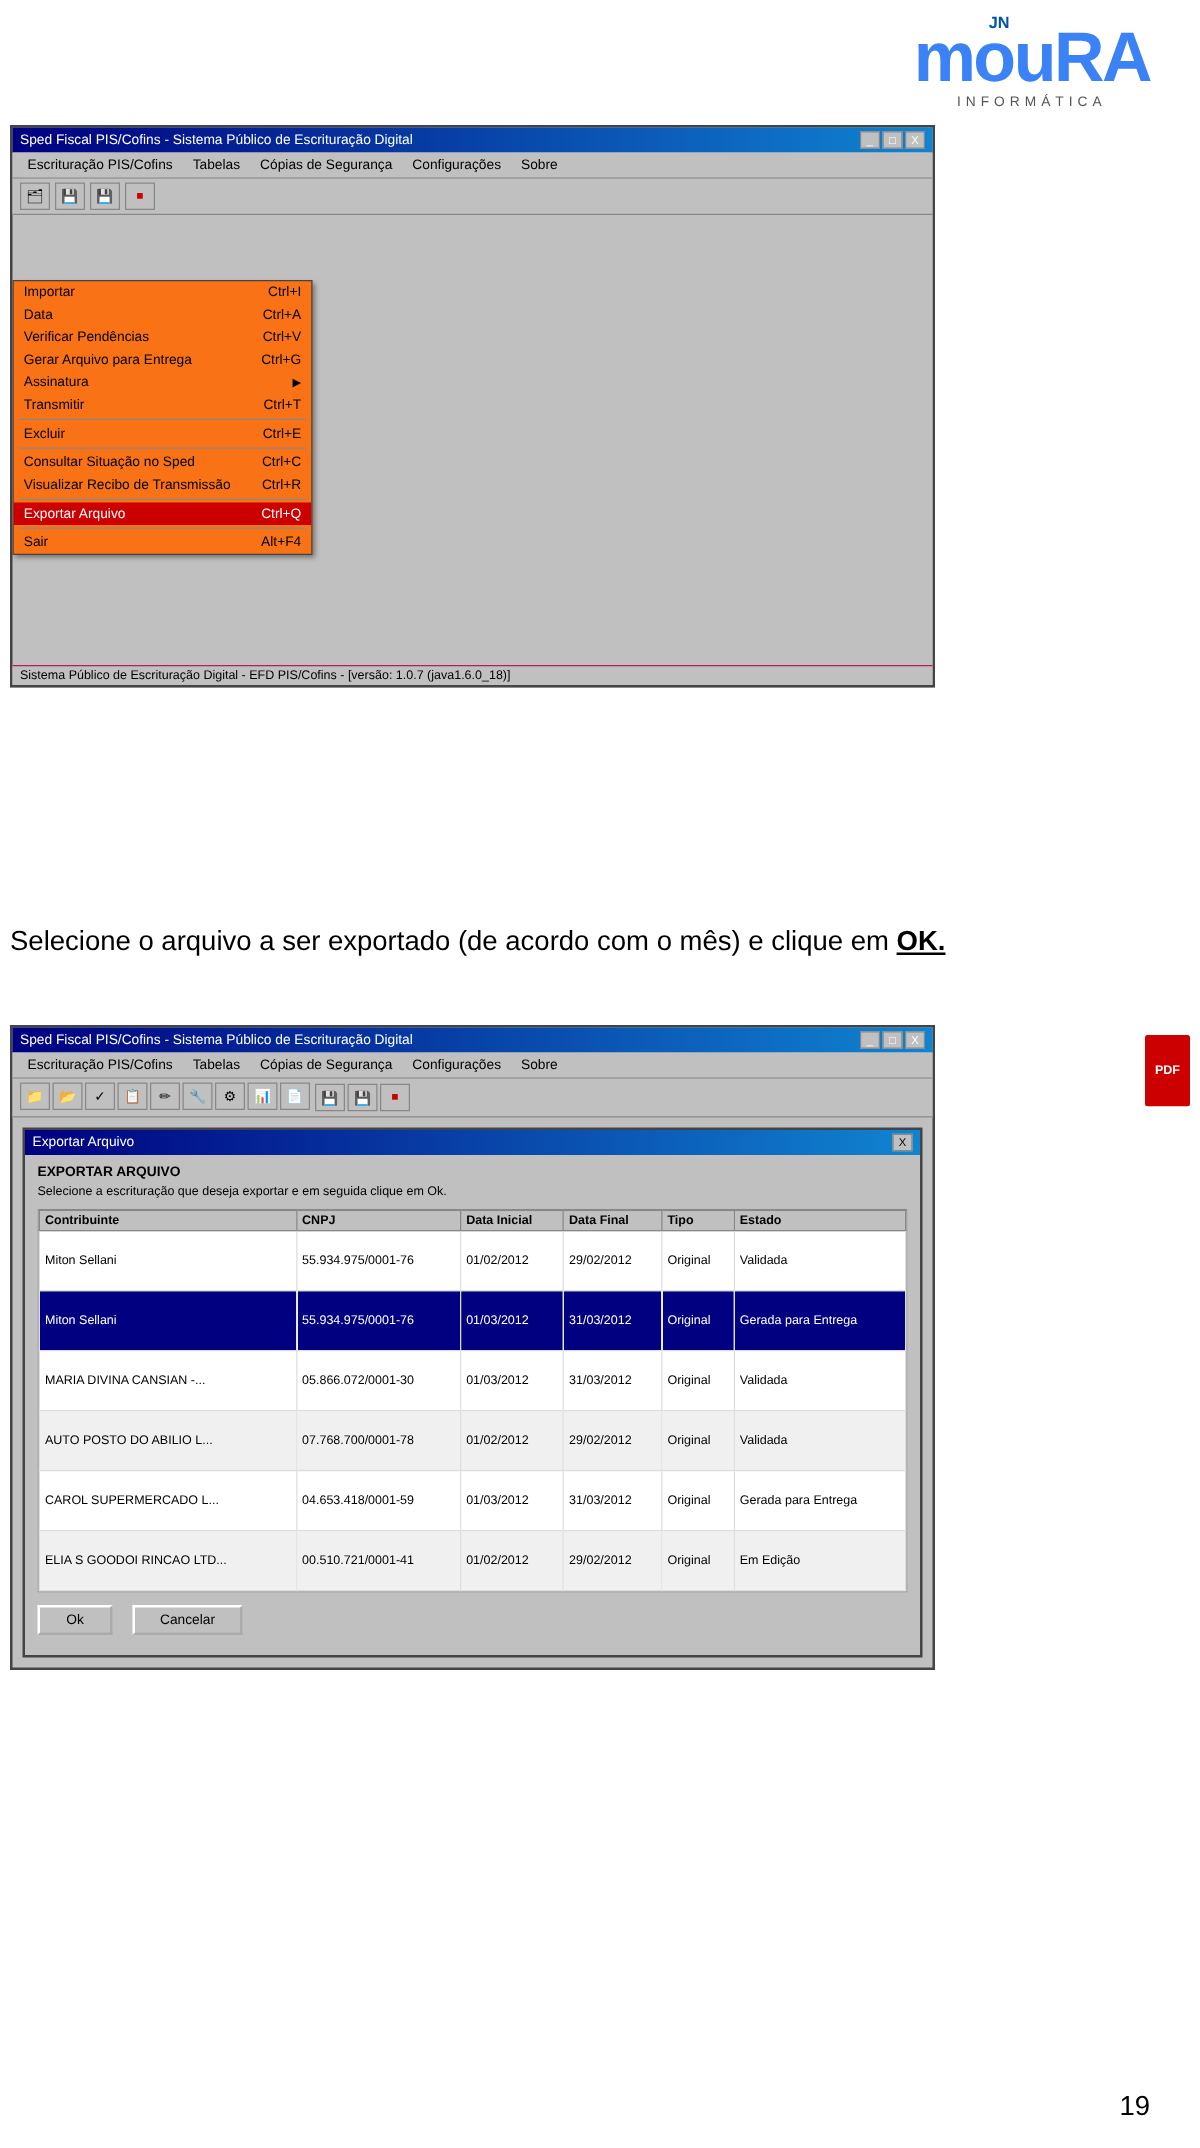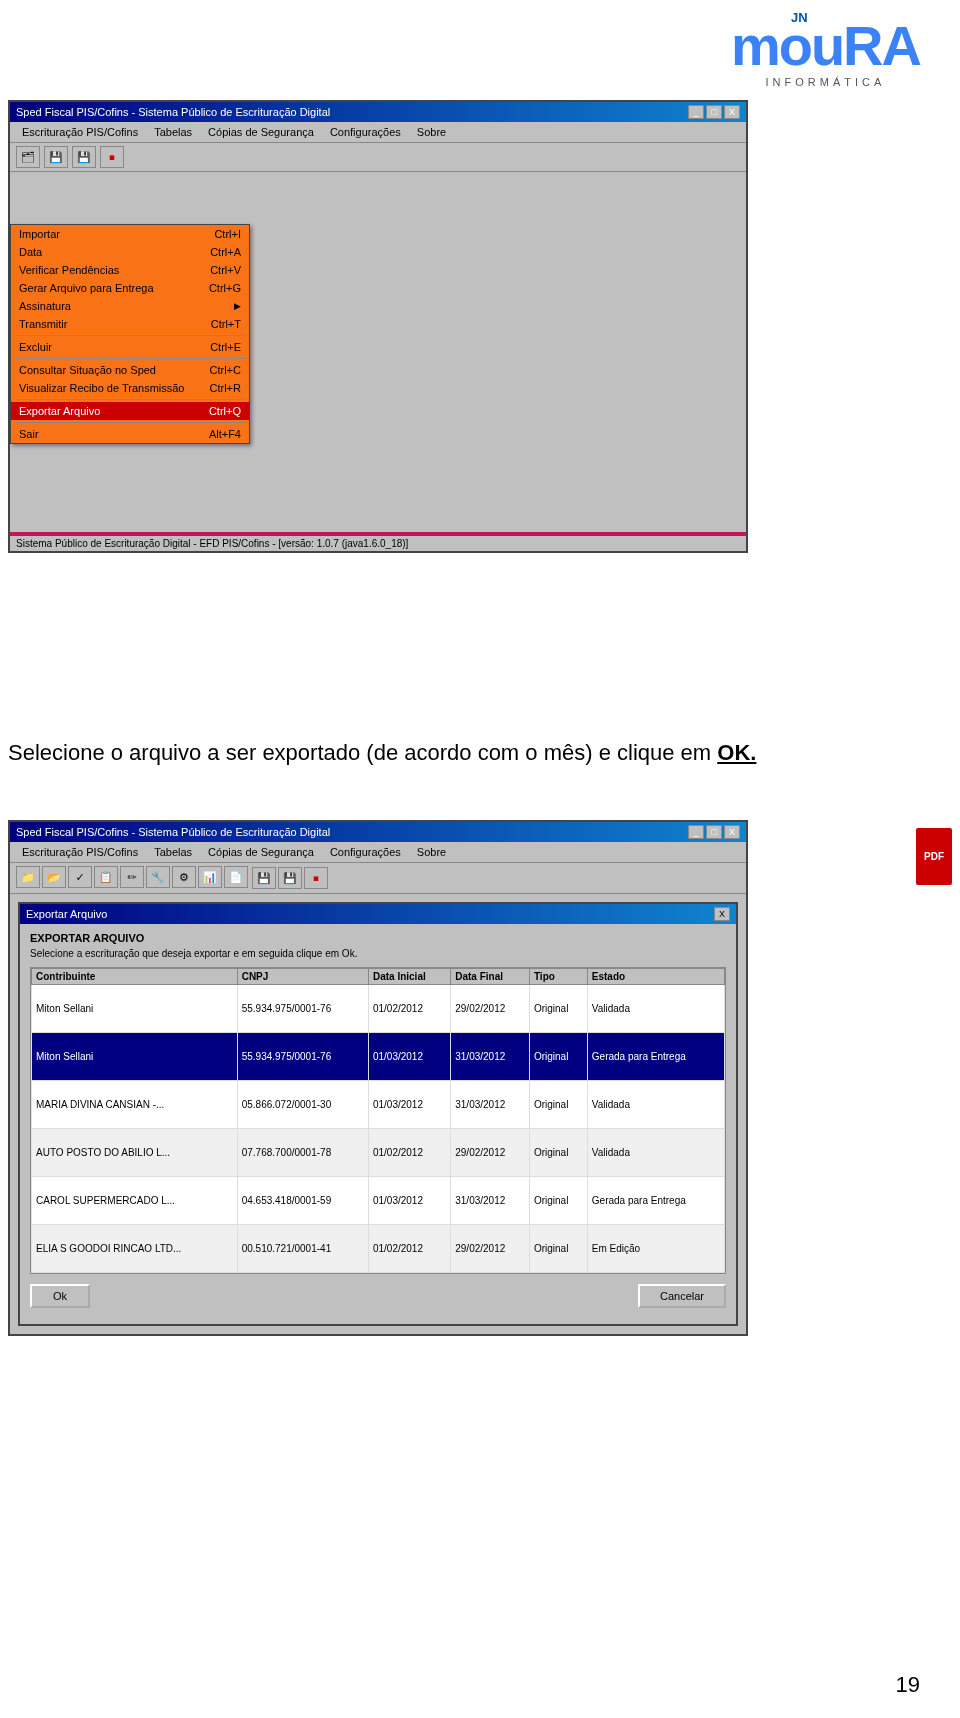--- a/index.html
+++ b/index.html
@@ -125,21 +125,21 @@
       font-size: 9px;
     }
 
     .main-content-area {
       background: #c0c0c0;
       min-height: 400px;
     }
 
     .status-bar {
       background: #c0c0c0;
-      border-top: 4px solid #be185d;
+      border-top: 1px solid #be185d;
       padding: 2px 6px;
       font-size: 10px;
       color: #000;
     }
 
     
     .instruction-text {
       position: absolute;
       top: 740px;
       left: 8px;
@@ -237,22 +237,22 @@
     .dialog-table tr:nth-child(even) {
       background: #f0f0f0;
     }
     .dialog-table tr.selected {
       background: #000080;
       color: white;
     }
 
     .dialog-buttons {
       display: flex;
-      gap: 6px;
-      justify-content: space-between;
+      gap: 16px;
+      justify-content: flex-start;
       margin-top: 8px;
       padding-bottom: 8px;
     }
     .dialog-btn {
       padding: 4px 20px;
       background: #c0c0c0;
       border: 2px outset #fff;
       font-size: 11px;
       cursor: pointer;
       min-width: 60px;

